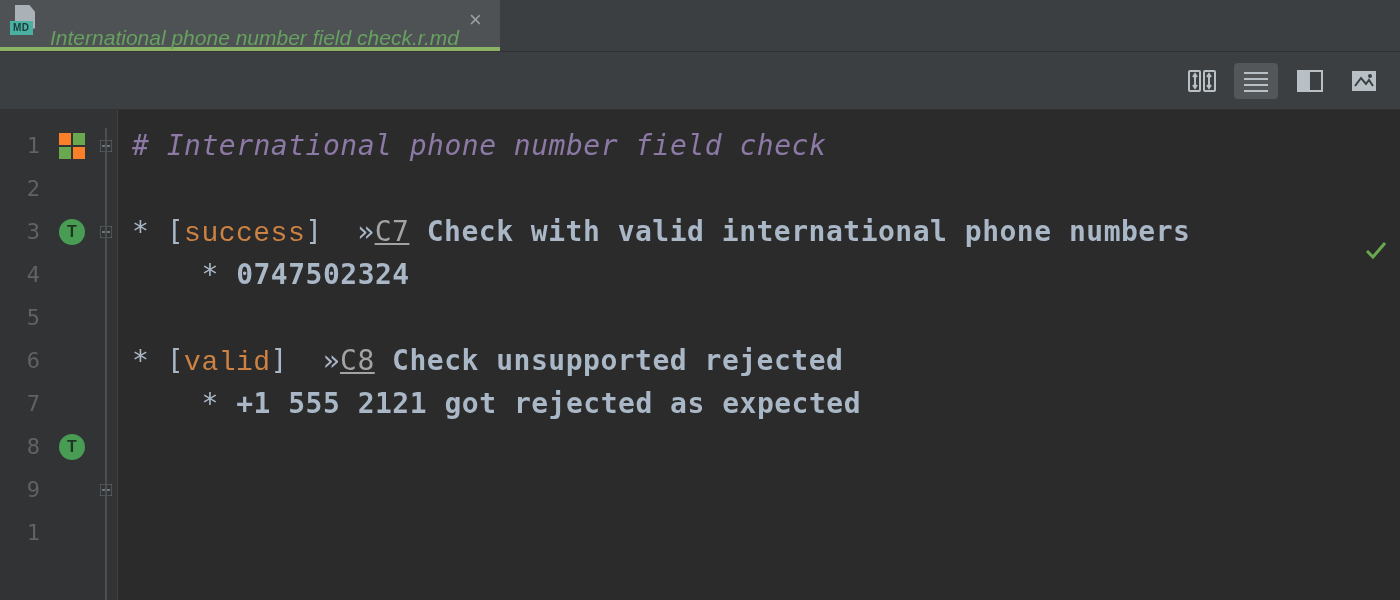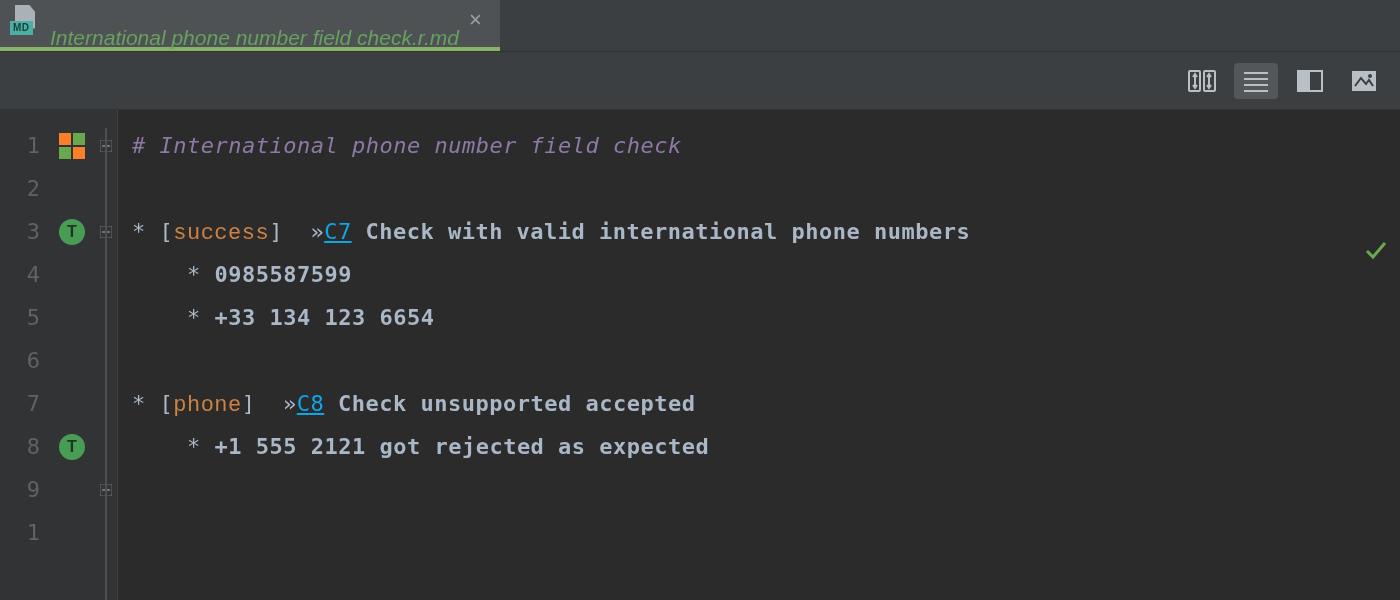--- a/index.html
+++ b/index.html
@@ -158,31 +158,31 @@
     left: 11px;
     top: 18px;
     bottom: 0;
     width: 2px;
     background: #4a4f52;
   }
   .code {
     flex: 1;
     padding-top: 14px;
     padding-left: 14px;
-    font-size: 22px;
+    font-size: 28px;
     line-height: 43px;
     letter-spacing: 0.5px;
     position: relative;
   }
   .code .ln { height: 43px; white-space: pre; }
   .tk-hash, .tk-title { color: #8c79a5; font-style: italic; }
   .tk-star, .tk-chev { color: #a9b7c6; }
   .tk-br { color: #a9b7c6; }
   .tk-success { color: #cc8242; font-family: Liberation Mono, monospace; }
-  .tk-link { color: #0ea5e9; text-decoration: underline; }
+  .tk-link { color: #a3a3a3; text-decoration: underline; }
   .tk-body { color: #a9b7c6; font-weight: bold; }
   .caret-bg {
     position: absolute;
     background: #3a3a3a;
     z-index: -1;
   }
   .checkmark {
     position: absolute;
     top: 128px;
     right: 12px;
@@ -319,20 +319,19 @@
   <div class="code-wrap">
     <div class="checkmark">
       <svg width="24" height="24">
           <polyline points="3,13 9,19 21,5" stroke="#6aa84f" stroke-width="3" fill="none"></polyline>
         </svg>
     </div>
     <div class="code">
       <div class="ln"><span class="tk-hash">#</span><span class="tk-title"> </span><span class="tk-title">International phone number field check</span></div>
       <div class="ln"> </div>
       <div class="ln"><span class="tk-star">*</span> <span class="tk-br">[</span><span class="tk-success">success</span><span class="tk-br">]</span>  <span class="tk-chev">»</span><span class="tk-link">C7</span> <span class="tk-body">Check with valid international phone numbers</span></div>
-      <div class="ln">    <span class="tk-star">*</span> <span class="tk-body">0985587599</span></div>
-      <div class="ln">    <span class="tk-star">*</span> <span class="tk-body">+33 134 123 6654</span></div>
+      <div class="ln">    <span class="tk-star">*</span> <span class="tk-body">0747502324</span></div>
       <div class="ln"> </div>
-      <div class="ln"><span class="tk-star">*</span> <span class="tk-br">[</span><span class="tk-success">phone</span><span class="tk-br">]</span>  <span class="tk-chev">»</span><span class="tk-link">C8</span> <span class="tk-body">Check unsupported accepted</span></div>
+      <div class="ln"><span class="tk-star">*</span> <span class="tk-br">[</span><span class="tk-success">valid</span><span class="tk-br">]</span>  <span class="tk-chev">»</span><span class="tk-link">C8</span> <span class="tk-body">Check unsupported rejected</span></div>
       <div class="ln">    <span class="tk-star">*</span> <span class="tk-body">+1 555 2121 got rejected as expected</span></div>
     </div>
   </div>
 </div>
 
 </body></html>

